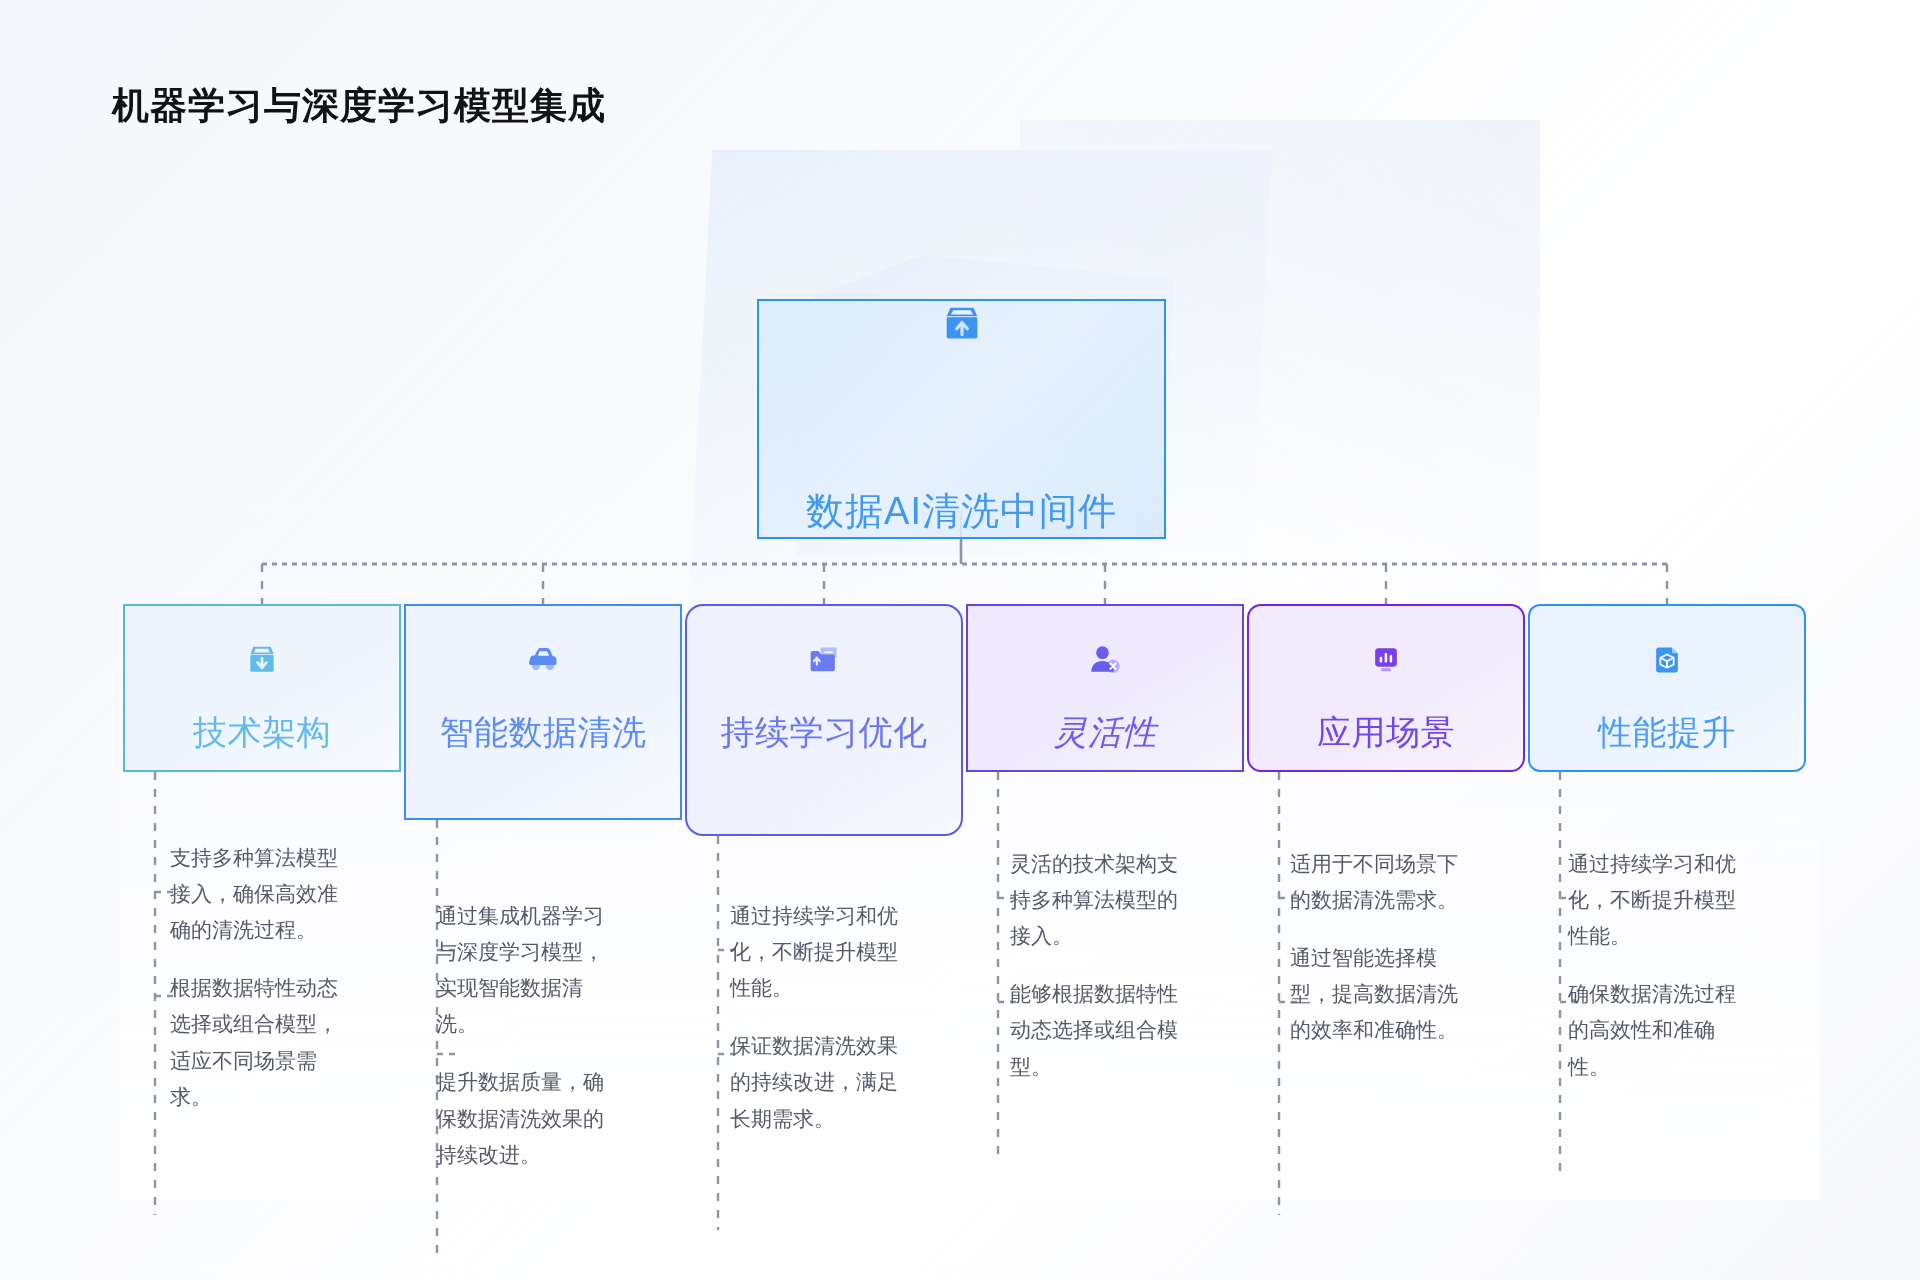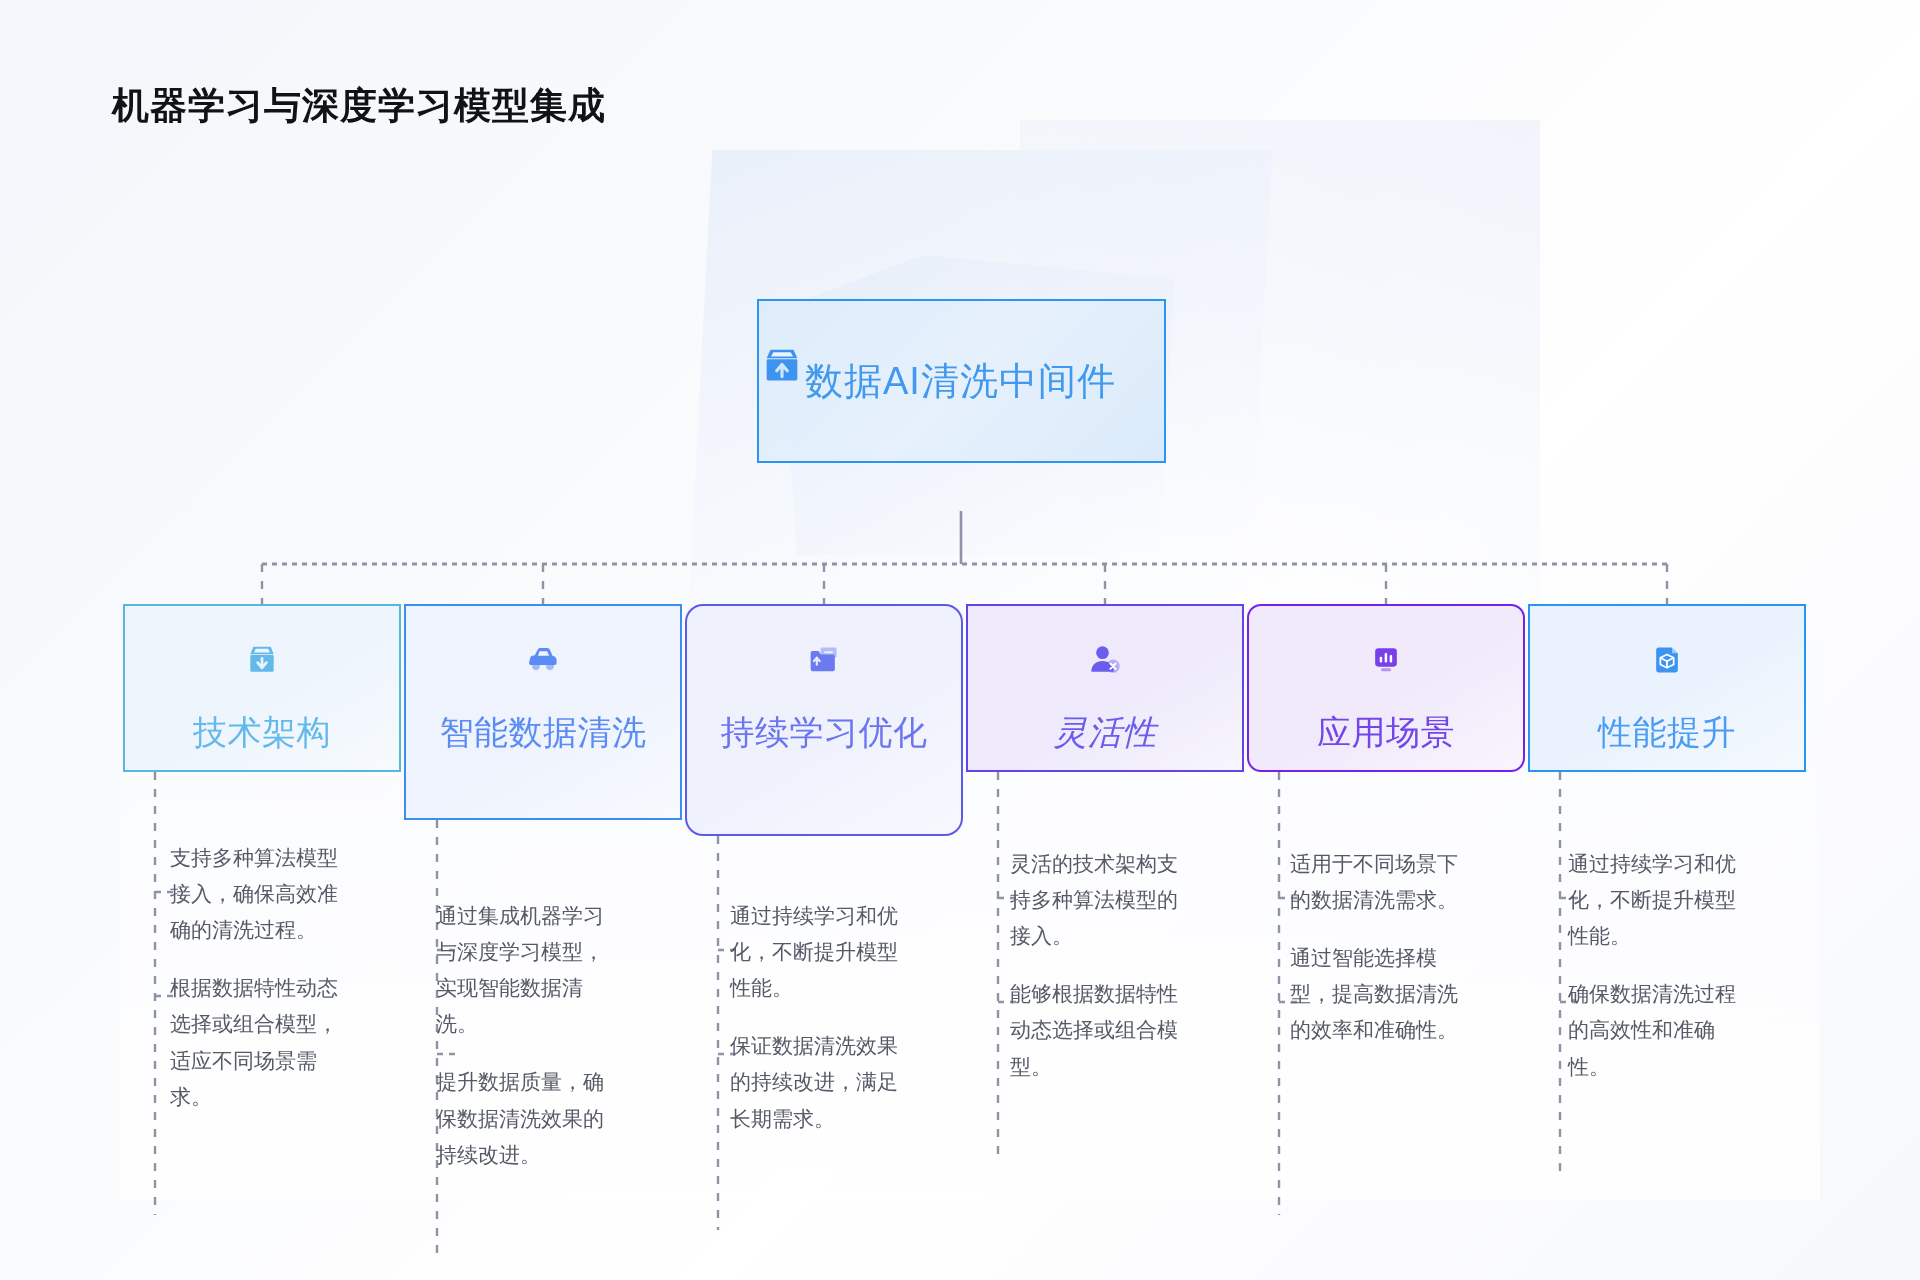--- a/index.html
+++ b/index.html
@@ -59,28 +59,28 @@
     letter-spacing: 1px;
     white-space: nowrap;
   }
 
   
   #central-node {
     position: absolute;
     left: 757px;
     top: 299px;
     width: 409px;
-    height: 164px;
+    height: 240px;
     box-sizing: border-box;
     border: 2px solid #2a95f0;
     background: linear-gradient(135deg, rgba(221,236,250,0.92) 0%, rgba(228,240,252,0.88) 50%, rgba(216,233,250,0.9) 100%);
     display: flex;
-    flex-direction: row;
+    flex-direction: column;
     align-items: center;
-    justify-content: flex-start;
+    justify-content: space-between;
   }
   #central-node .node-icon { margin-bottom: 26px; }
   #central-node .node-label {
     font-size: 38px;
     color: #4098ef;
     letter-spacing: 1px;
   }
 
   
   #connector-layer {
@@ -220,21 +220,21 @@
     <div class="cat-box" style="left: 1247px; top: 604px; width: 278px; height: 168px; border-color: rgb(116, 34, 232); background: linear-gradient(150deg, rgb(240, 234, 251) 0%, rgb(240, 234, 251) 55%, rgb(255, 255, 255) 140%); border-radius: 14px;">
       <span class="cat-icon"><svg width="40" height="40" viewBox="0 0 48 48">
         <rect x="11" y="10" width="26" height="22" rx="4" fill="#7a3fe8"></rect>
         <rect x="16.4" y="20" width="3" height="7" rx="1.2" fill="#ffffff"></rect>
         <rect x="22.4" y="15.6" width="3" height="11.4" rx="1.2" fill="#ffffff"></rect>
         <rect x="28.4" y="18" width="3" height="9" rx="1.2" fill="#ffffff"></rect>
         <rect x="18" y="34" width="12" height="3.6" rx="1.8" fill="#7a3fe8" fill-opacity=".5"></rect>
       </svg></span>
       <div class="cat-label" style="color: rgb(116, 70, 234);">应用场景</div>
     </div>
-    <div class="cat-box" style="left: 1528px; top: 604px; width: 278px; height: 168px; border-color: rgb(42, 149, 240); background: linear-gradient(150deg, rgb(234, 243, 253) 0%, rgb(234, 243, 253) 55%, rgb(255, 255, 255) 140%);">
+    <div class="cat-box" style="left: 1528px; top: 604px; width: 278px; height: 168px; border-color: rgb(42, 149, 240); background: linear-gradient(150deg, rgb(234, 243, 253) 0%, rgb(234, 243, 253) 55%, rgb(255, 255, 255) 140%); border-radius: 12px;">
       <span class="cat-icon"><svg width="40" height="40" viewBox="0 0 48 48">
         <path d="M11 12 C11 10.3 12.3 9 14 9 L30 9 L37 16 L37 36 C37 37.7 35.7 39 34 39 L14 39 C12.3 39 11 37.7 11 36 Z" fill="#3d93f0"></path>
         <path d="M30 9 L37 16 L31.6 16 C30.7 16 30 15.3 30 14.4 Z" fill="#ffffff" fill-opacity=".5"></path>
         <path d="M24 17.4 L32 21.4 L32 29.4 L24 33.4 L16 29.4 L16 21.4 Z" fill="none" stroke="#ffffff" stroke-width="2.1" stroke-linejoin="round"></path>
         <path d="M16 21.4 L24 25.4 L32 21.4 M24 25.4 L24 33.4" fill="none" stroke="#ffffff" stroke-width="2.1" stroke-linejoin="round"></path>
       </svg></span>
       <div class="cat-label" style="color: rgb(75, 156, 242);">性能提升</div>
     </div>
   </div>
 <div id="description-row">

